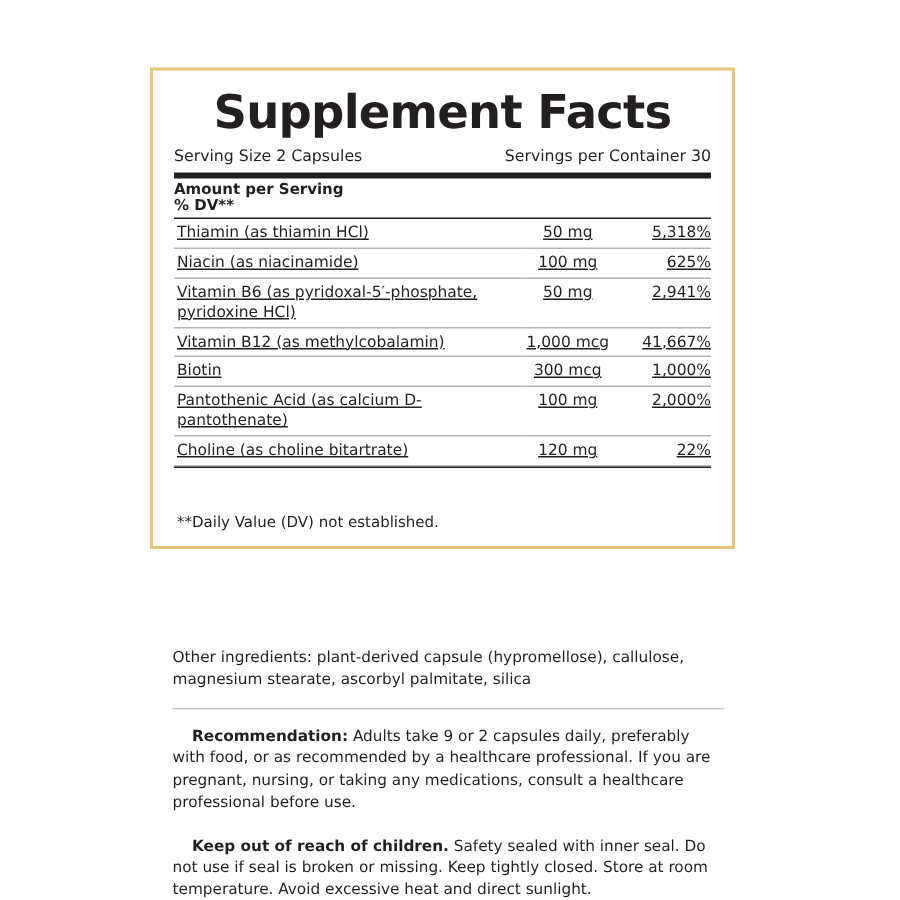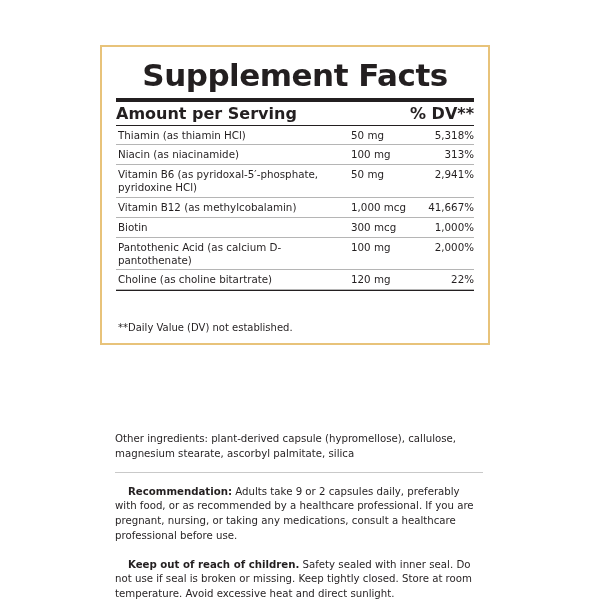--- a/index.html
+++ b/index.html
@@ -51,44 +51,46 @@
   .rule-thick {
     border-bottom: 4px solid #231f20;
     margin: 1px 0 0 0;
   }
   .rule-thin {
     border-bottom: 1px solid #231f20;
   }
   .amount-row {
     display: flex;
     justify-content: space-between;
-    font-size: 16px;
+    font-size: 10px;
     font-weight: bold;
     padding: 2px 0 2px 0;
+    flex-direction: column;
   }
   .nut-table {
     width: 100%;
     border-collapse: collapse;
     font-size: 10.3px;
+    text-decoration: underline;
   }
   .nut-table td {
     padding: 3px 0 3px 0;
     border-bottom: 0.8px solid #b5b5b5;
     vertical-align: top;
     line-height: 1.25;
   }
   .nut-table tr.last td {
     border-bottom: none;
   }
   .c-name {
     text-align: left;
     padding-left: 2px !important;
   }
   .c-amt {
-    text-align: left;
+    text-align: center;
     white-space: nowrap;
     padding-right: 10px !important;
   }
   .c-dv {
     text-align: right;
     white-space: nowrap;
     width: 58px;
   }
   .sub-note {
     font-size: 9.6px;
@@ -128,41 +130,45 @@
 </style>
 </head>
 <body>
 
 <div class="page">
 
   <div class="panel">
 
     <div class="sf-title">Supplement Facts</div>
 
+    <div class="serving-row">
+      <span>Serving Size 2 Capsules</span>
+      <span>Servings per Container 30</span>
+    </div>
 
     <div class="rule-thick"></div>
 
     <div class="amount-row">
       <span>Amount per Serving</span>
       <span>% DV**</span>
     </div>
 
     <div class="rule-thin"></div>
 
     <table class="nut-table">
       <tbody>
         <tr>
           <td class="c-name">Thiamin (as thiamin HCl)</td>
           <td class="c-amt">50 mg</td>
           <td class="c-dv">5,318%</td>
         </tr>
         <tr>
           <td class="c-name">Niacin (as niacinamide)</td>
           <td class="c-amt">100 mg</td>
-          <td class="c-dv">313%</td>
+          <td class="c-dv">625%</td>
         </tr>
         <tr>
           <td class="c-name">
             <span>Vitamin B6 (as pyridoxal-5′-phosphate,</span><br>
             <span>pyridoxine HCl)</span>
           </td>
           <td class="c-amt">50 mg</td>
           <td class="c-dv">2,941%</td>
         </tr>
         <tr>

